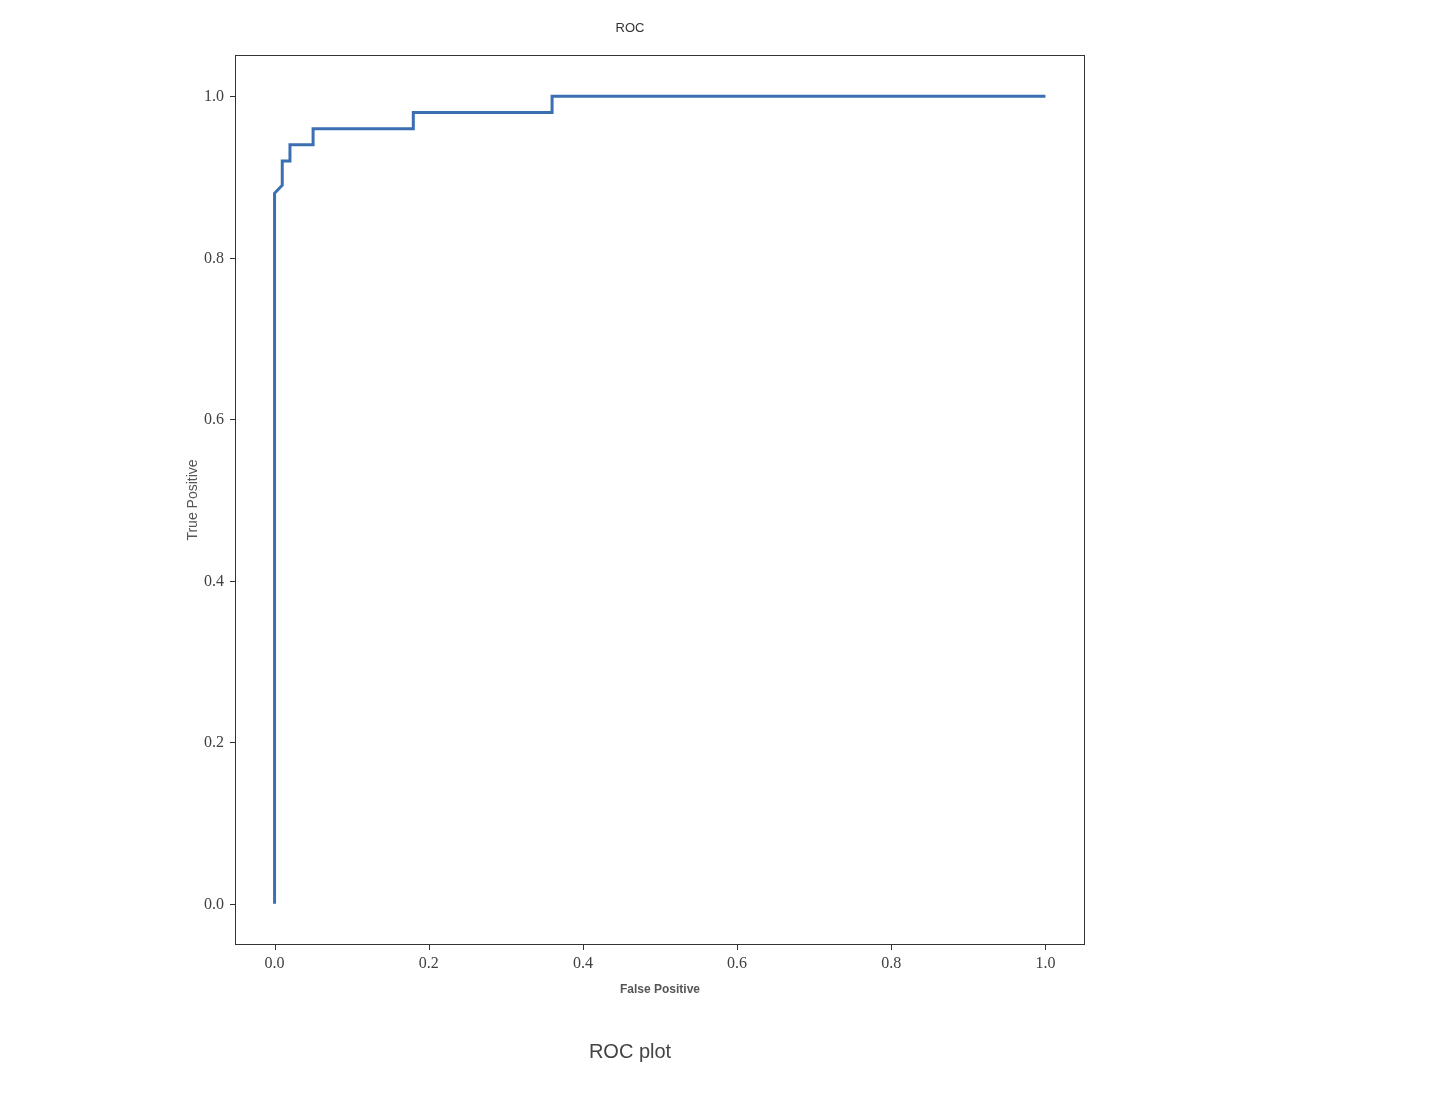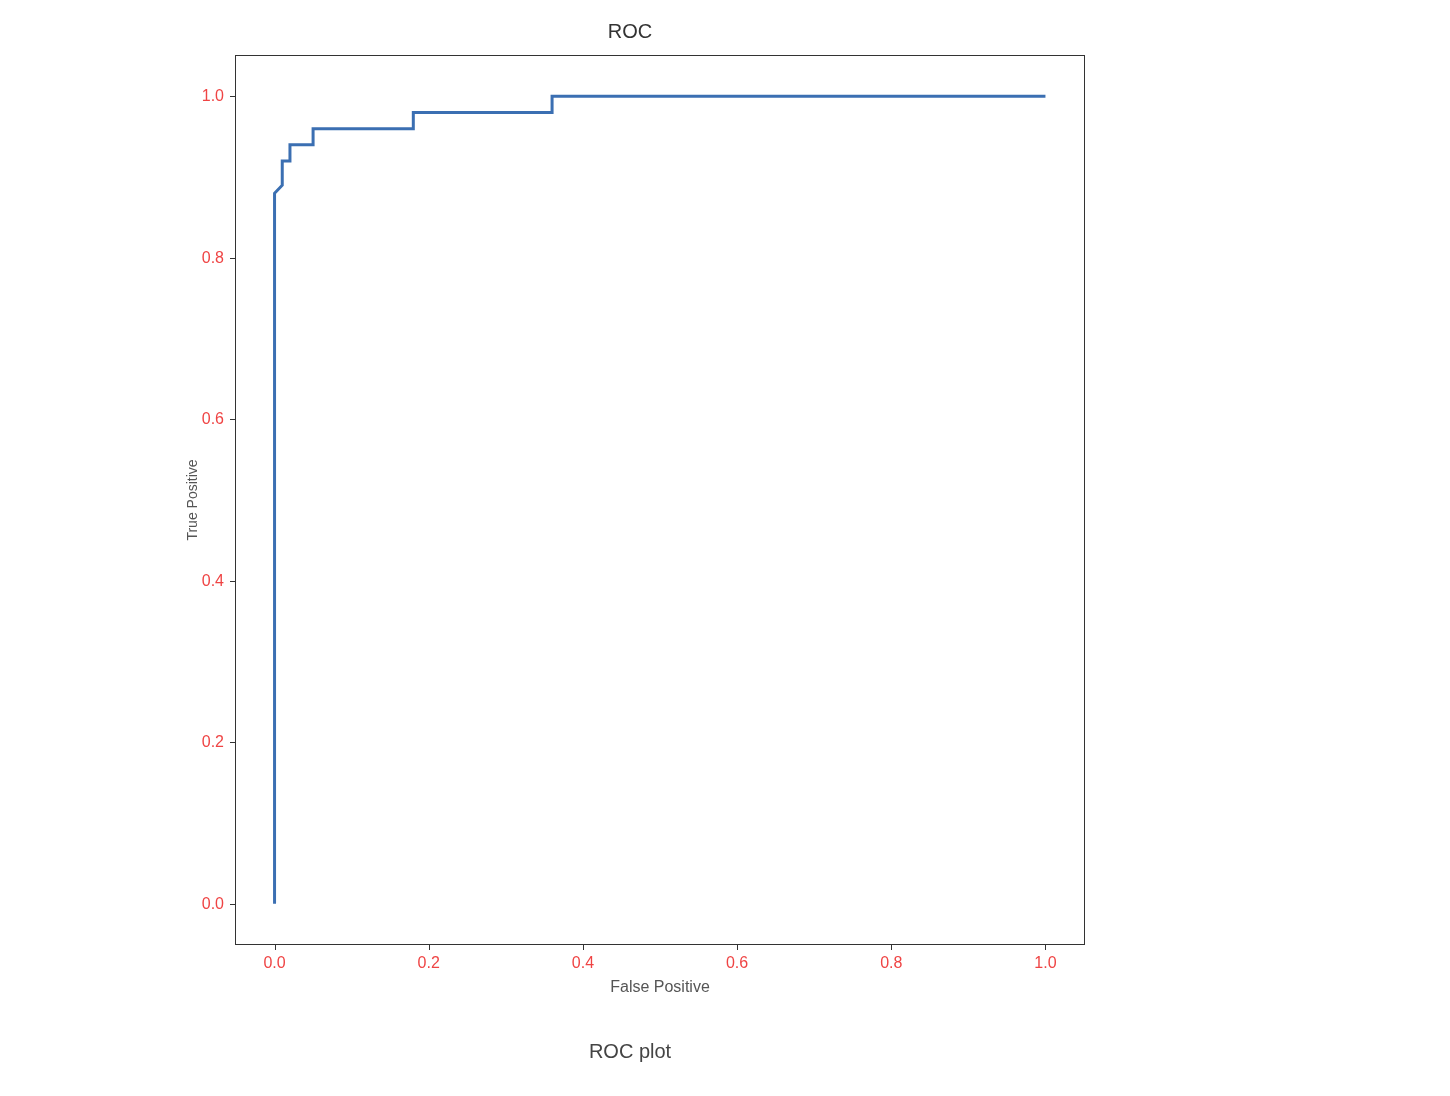--- a/index.html
+++ b/index.html
@@ -16,23 +16,23 @@
     }
     .chart-container {
       position: absolute;
       left: 130px;
       top: 20px;
       width: 1000px;
       height: 1000px;
     }
     .chart-title {
       text-align: center;
-      font-size: 20px;
+      font-size: 13px;
       color: #333;
-      margin-bottom: 2px;
+      margin-bottom: 10px;
       font-weight: 400;
     }
     .plot-wrapper {
       position: relative;
       width: 1000px;
       height: 960px;
     }
     .plot-area {
       position: absolute;
       left: 105px;
@@ -51,21 +51,22 @@
     }
     .roc-line {
       fill: none;
       stroke: #3b6fb2;
       stroke-width: 3;
       stroke-linejoin: miter;
     }
     .tick-label {
       position: absolute;
       font-size: 16px;
-      color: #ef4444;
+      color: #404040;
+      font-family: Liberation Serif, serif;
     }
     .y-tick {
       right: 100%;
       margin-right: 12px;
       transform: translateY(-50%);
       text-align: right;
       white-space: nowrap;
     }
     .x-tick {
       top: 100%;
@@ -82,23 +83,24 @@
       transform-origin: center;
       font-size: 14px;
       color: #555;
       white-space: nowrap;
     }
     .x-axis-label {
       position: absolute;
       bottom: -52px;
       left: 50%;
       transform: translateX(-50%);
-      font-size: 16px;
+      font-size: 12px;
       color: #555;
       white-space: nowrap;
+      font-weight: bold;
     }
     .tick-mark {
       position: absolute;
       background: #333;
     }
     .y-tick-mark {
       width: 6px;
       height: 1px;
       left: -6px;
     }

